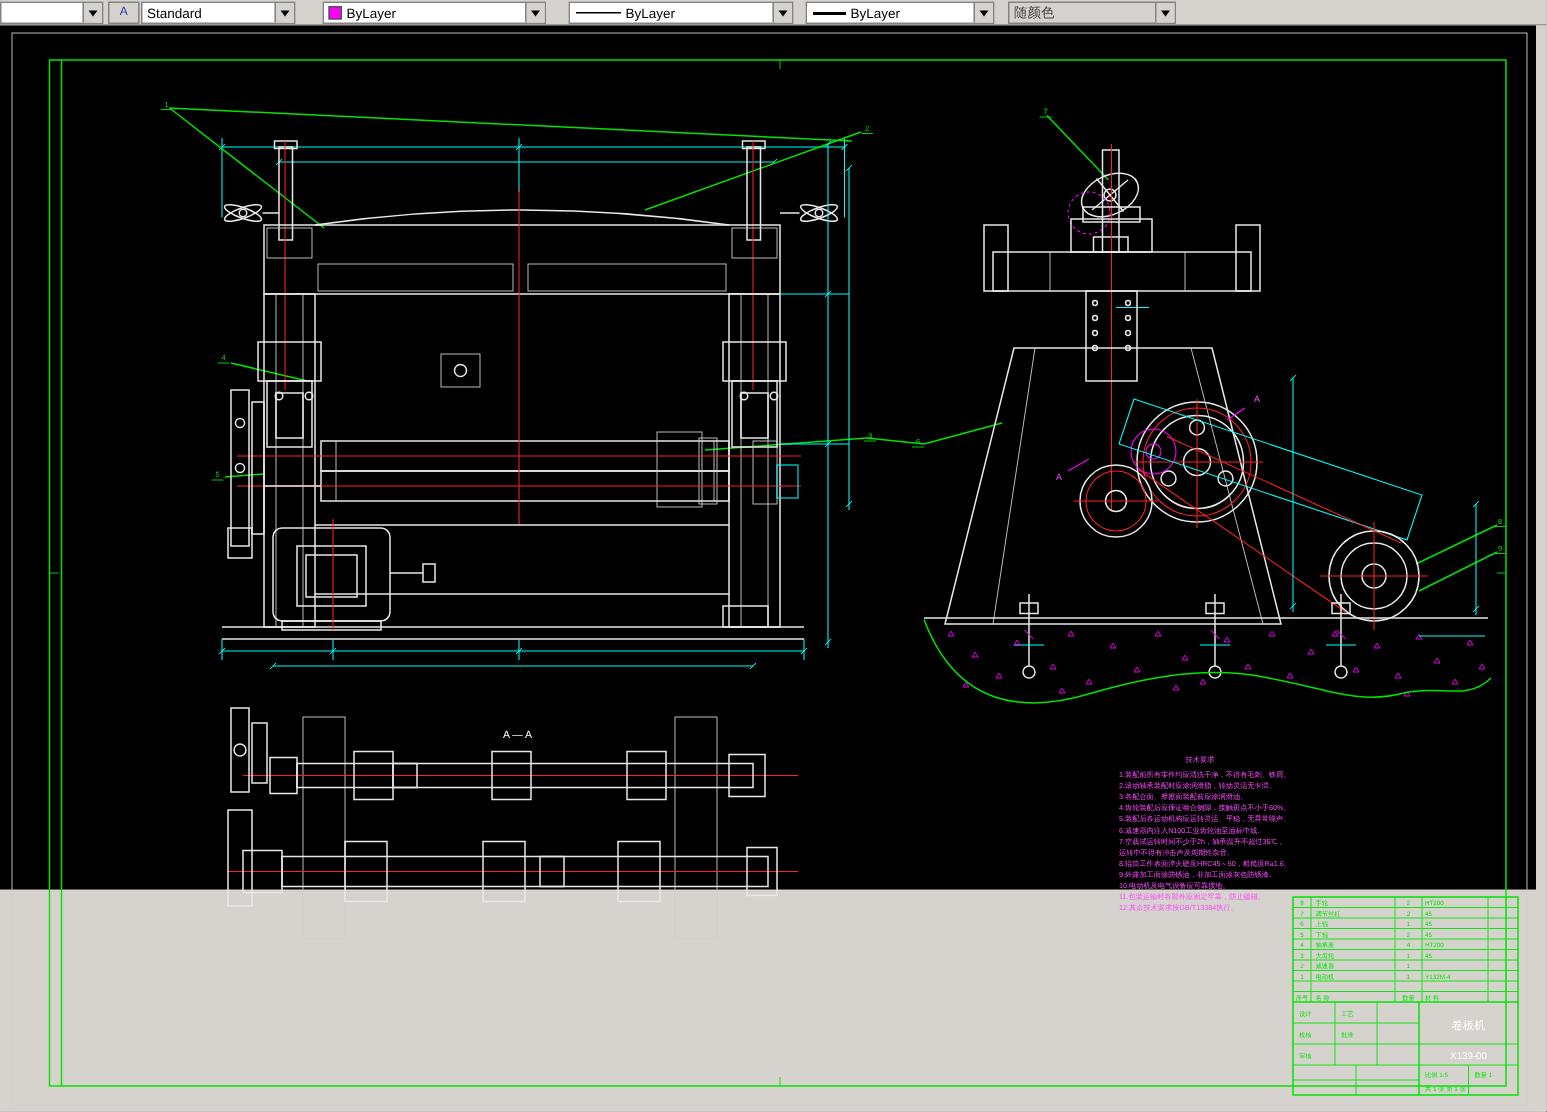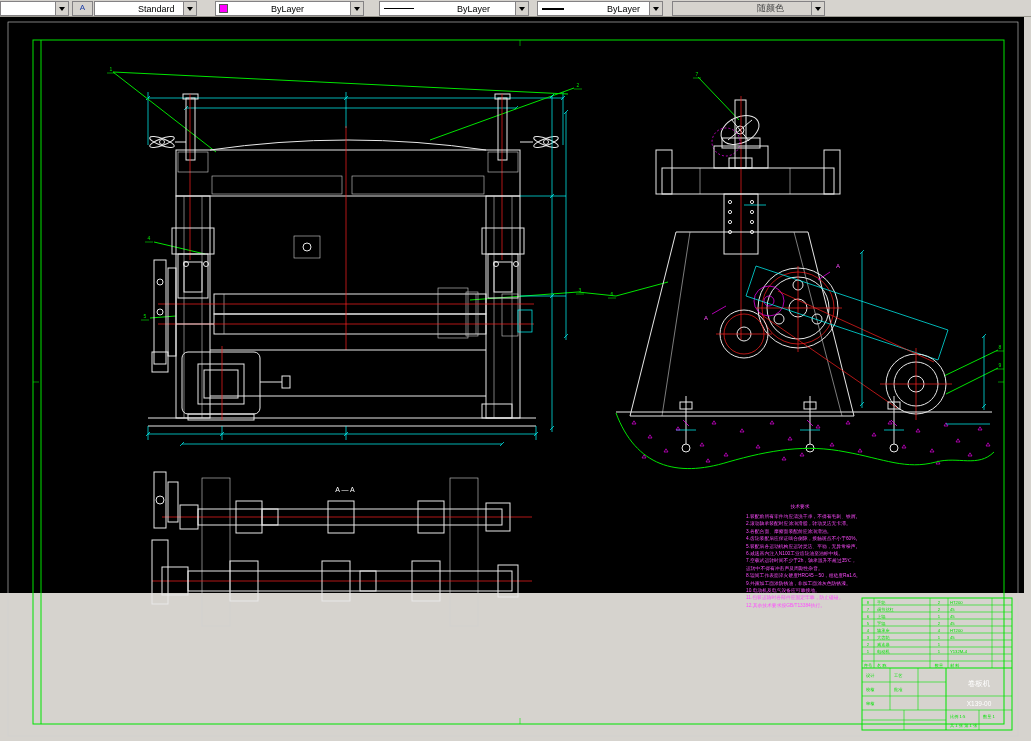--- a/index.html
+++ b/index.html
@@ -3,25 +3,25 @@
 <meta charset="utf-8">
 <style>
   html,body{margin:0;padding:0;background:#fff;}
   .app{position:relative;width:1031px;height:741px;background:#d6d3ce;overflow:hidden;
        font-family:"Liberation Sans",sans-serif;}
   
   .toolbar{position:absolute;left:0;top:0;width:1031px;height:16px;background:#d6d3ce;
            border-bottom:1px solid #9a9890;}
   .combo{position:absolute;top:1px;height:13px;background:#fff;border:1px solid #848284;
          display:flex;align-items:center;font-size:9px;color:#000;}
-  .combo .txt{flex:1;padding-left:3px;white-space:nowrap;overflow:hidden;margin-left:40px;}
+  .combo .txt{flex:1;padding-left:3px;white-space:nowrap;overflow:hidden;}
   .combo .arrow{width:12px;height:13px;background:#d6d3ce;border-left:1px solid #848284;
                 display:flex;align-items:center;justify-content:center;}
   .combo .arrow::after{content:"";border:3px solid transparent;border-top:4px solid #000;margin-top:3px;}
-  .combo.disabled{background:#d6d3ce;color:#444;padding-left:41px;}
+  .combo.disabled{background:#d6d3ce;color:#444;}
   .swatch{width:7px;height:7px;background:#f0f;border:1px solid #555;margin-left:3px;}
   .ltline{display:inline-block;width:30px;border-top:1px solid #000;margin-left:4px;}
   .lwline{display:inline-block;width:22px;border-top:2px solid #000;margin-left:4px;}
   .iconbtn{position:absolute;top:1px;left:72px;width:19px;height:13px;background:#d6d3ce;
            border:1px solid #848284;font-size:8px;color:#1a3ba8;text-align:center;line-height:12px;}
   
   .canvas{position:absolute;left:0;top:17px;width:1024px;height:576px;background:#000;}
   .rstrip{position:absolute;right:0;top:17px;width:7px;height:724px;background:#d6d3ce;}
   .bstrip{position:absolute;left:0;top:737px;width:1031px;height:4px;background:#d6d3ce;}
   

